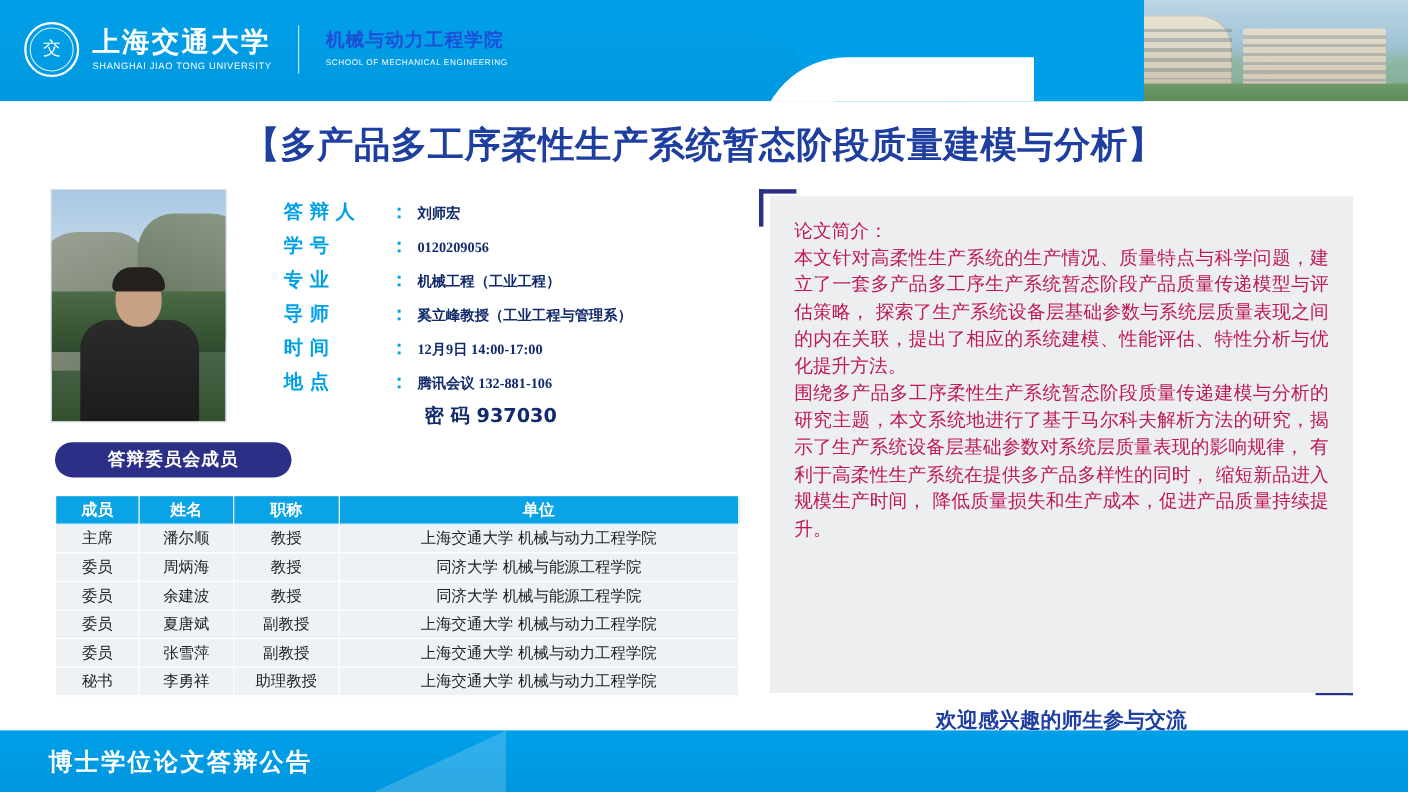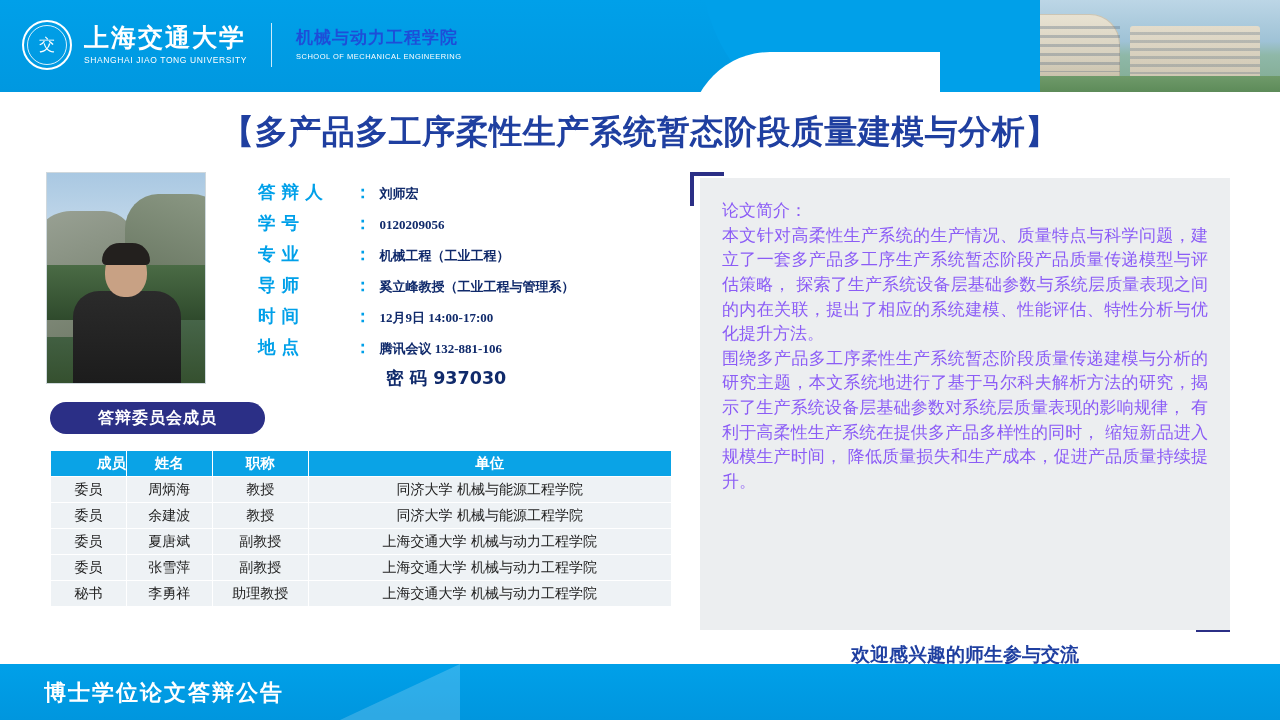--- a/index.html
+++ b/index.html
@@ -185,34 +185,34 @@
     font-family: "DejaVu Sans", sans-serif;
   }
   .table th {
     background:#0aa3e6; color:#ffffff; font-size: 14.5px; font-weight:700;
     height: 26px; border: 1px solid #ffffff;
   }
   .table td {
     background:#eef2f5; color:#222222; font-size: 14px; text-align:center;
     height: 26px; border: 1px solid #ffffff;
   }
-  .col-1 { width: 76px; text-align: right; }
+  .col-1 { width: 76px; }
   .col-2 { width: 86px; }
   .col-3 { width: 96px; }
   .col-4 { width: 364px; }
 
   
   .abstract {
     position:absolute; left: 700px; top: 178px;
     width: 530px; height: 452px;
     background:#eceef0;
     padding: 20px 22px 14px 22px;
   }
   .abstract p {
-    color:#8b5cf6; font-size: 17px; line-height: 1.45;
+    color:#be185d; font-size: 17px; line-height: 1.45;
     font-family: "DejaVu Sans", sans-serif;
     text-align: justify;
   }
   .corner {
     position:absolute; width: 34px; height: 34px;
     border-color:#2b2f86; border-style: solid;
   }
   .corner.tl { left: 690px; top: 172px; border-width: 4px 0 0 4px; }
   .corner.br { left: 1196px; top: 598px; border-width: 0 4px 4px 0; }
 
@@ -321,20 +321,26 @@
     <thead>
       <tr>
         <th class="col-1">成员</th>
         <th class="col-2">姓名</th>
         <th class="col-3">职称</th>
         <th class="col-4">单位</th>
       </tr>
     </thead>
     <tbody>
       <tr>
+        <td>主席</td>
+        <td>潘尔顺</td>
+        <td>教授</td>
+        <td>上海交通大学 机械与动力工程学院</td>
+      </tr>
+      <tr>
         <td>委员</td>
         <td>周炳海</td>
         <td>教授</td>
         <td>同济大学 机械与能源工程学院</td>
       </tr>
       <tr>
         <td>委员</td>
         <td>余建波</td>
         <td>教授</td>
         <td>同济大学 机械与能源工程学院</td>

